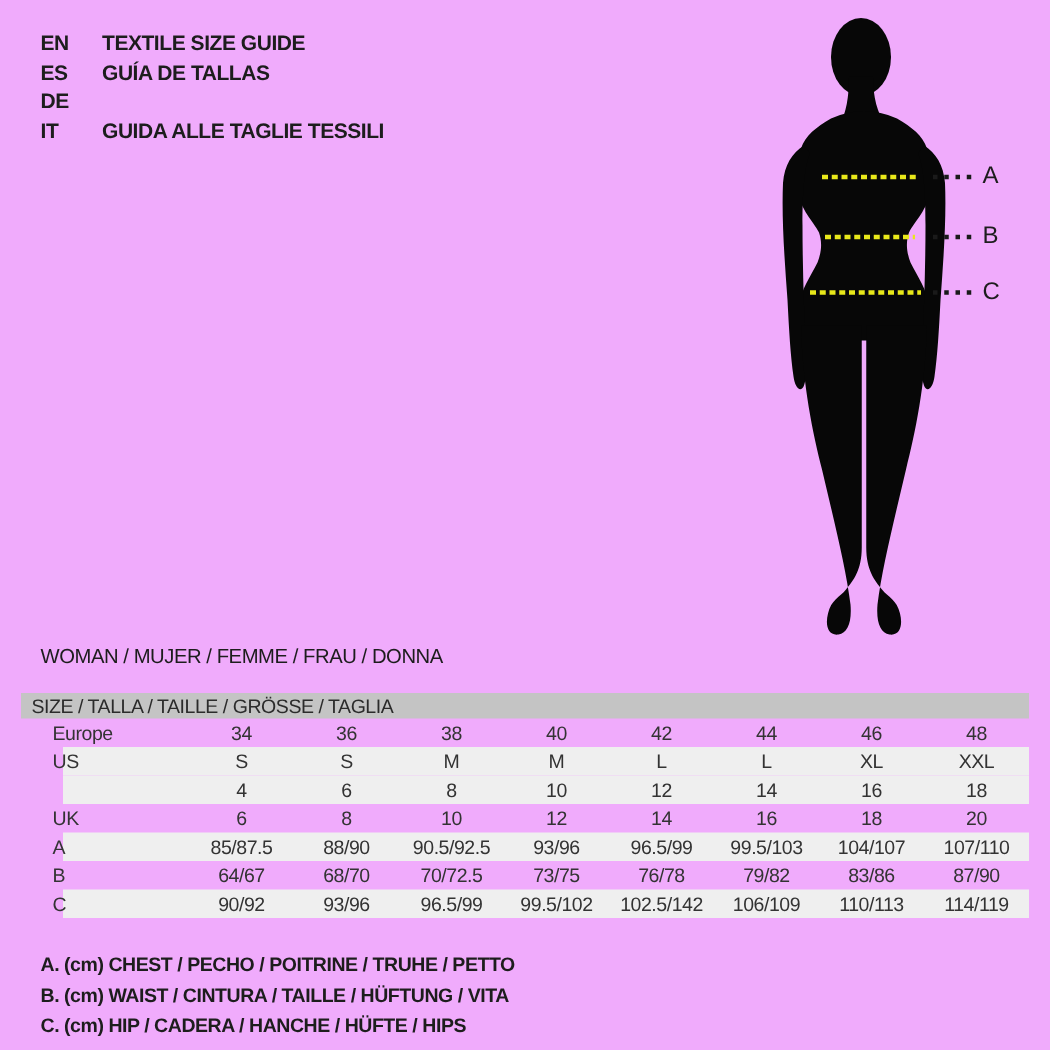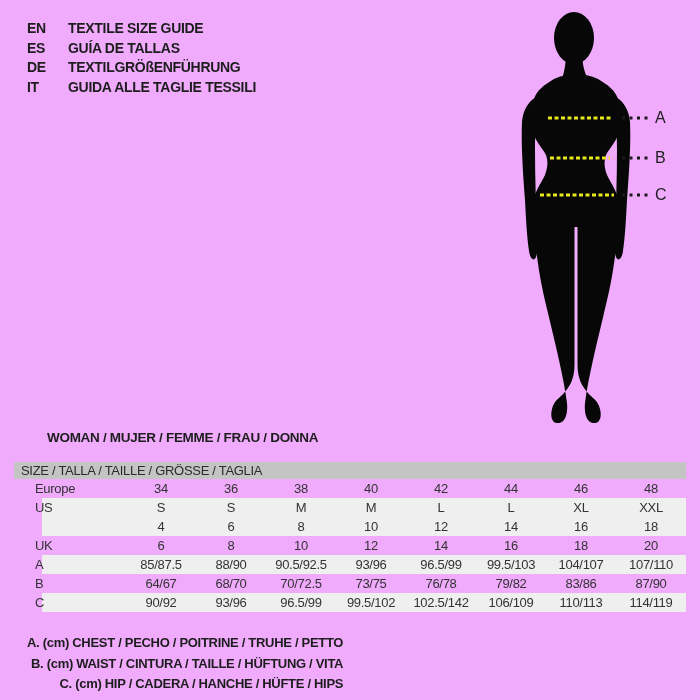--- a/index.html
+++ b/index.html
@@ -15,51 +15,50 @@
   .lang-code { width:41px; flex:0 0 41px; }
   
   .figure-wrap { position:absolute; left:490px; top:5px; width:180px; height:420px; }
   .marker-label { position:absolute; width:20px; height:18px; line-height:18px;
                   font-size:16px; letter-spacing:0; color:#1d1d1d; text-align:left; }
   .marker-a { left:655px; top:109px; }
   .marker-b { left:655px; top:149px; }
   .marker-c { left:655px; top:186px; }
   
   .section-title { position:absolute; left:27px; top:430px; height:16px; line-height:16px;
-                   font-weight:bold; font-size:13.5px; letter-spacing:-0.3px; color:#1d1d1d;margin-left:20px; }
+                   font-weight:normal; font-size:13.5px; letter-spacing:-0.3px; color:#1d1d1d; }
   
   .size-table { position:absolute; left:14px; top:462px; width:672px; font-size:13px; color:#333; }
   .t-header { height:17px; line-height:17px; background:var(--header-bg,#c4c4c4);
               padding-left:7px; letter-spacing:-0.3px; color:#2b2b2b; }
   .t-row { display:flex; height:19px; align-items:center; letter-spacing:-0.3px;justify-content:flex-end; }
   .t-row.shade { background:var(--shade-bg,#efefef);margin-left:28px; }
   .row-label { width:98px; flex:0 0 98px; padding-left:7px; box-sizing:border-box; }
   .cell { width:70px; flex:0 0 70px; text-align:center; }
   
   .footnotes { position:absolute; left:27px; top:633px; }
   .footnote { line-height:20.5px; font-weight:bold; font-size:13px;
-              letter-spacing:-0.3px; color:#1d1d1d; white-space:nowrap;text-align:right; }
+              letter-spacing:-0.3px; color:#1d1d1d; white-space:nowrap; }
 </style>
 </head>
 <body>
 
 <div class="page">
 
   <section class="lang-block">
     <div class="lang-row">
         <span class="lang-code">EN</span>
         <span class="lang-text">TEXTILE SIZE GUIDE</span>
       </div>
       <div class="lang-row">
         <span class="lang-code">ES</span>
         <span class="lang-text">GUÍA DE TALLAS</span>
       </div>
       <div class="lang-row">
         <span class="lang-code">DE</span>
-        <span class="lang-text">TEXTILGRÖßENFÜHRUNG</span>
       </div>
       <div class="lang-row">
         <span class="lang-code">IT</span>
         <span class="lang-text">GUIDA ALLE TAGLIE TESSILI</span>
       </div>
   </section>
 
   <div class="figure-wrap">
     <svg width="180" height="420" viewBox="0 0 180 420" xmlns="http://www.w3.org/2000/svg">
       <g fill="#070707">

